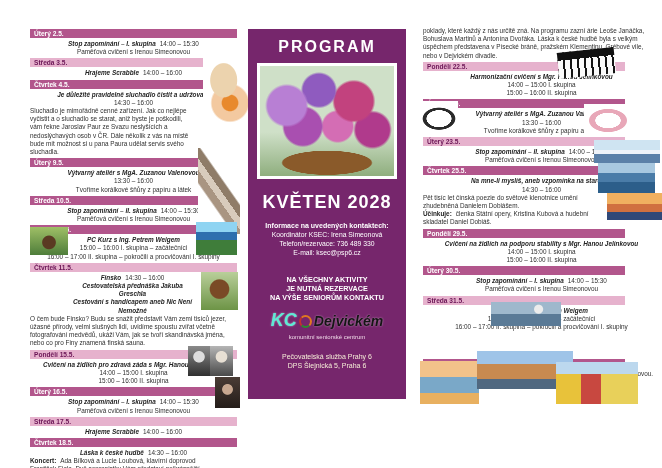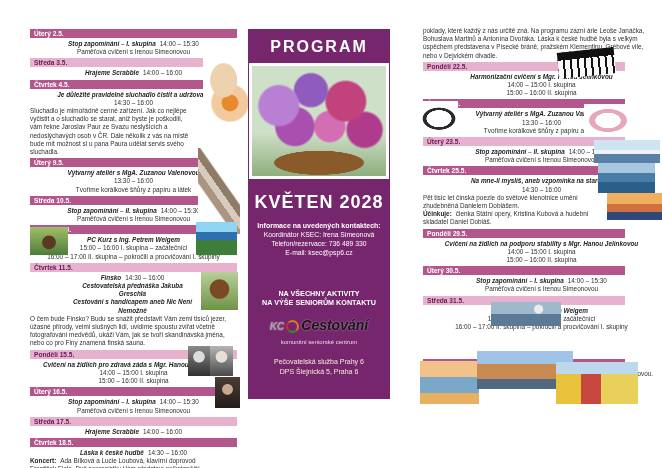--- a/index.html
+++ b/index.html
@@ -22,41 +22,41 @@
   .bi{font-weight:bold;font-style:italic;color:#232323;}
   .bd{font-weight:bold;color:#232323;}
   .line span + span{margin-left:4px;}
   .col-left section:nth-of-type(3) .body{padding-right:46px;}
   .col-left section:nth-of-type(7) .center{padding-left:40px;padding-right:42px;}
   .col-left section:nth-of-type(11) .body{padding-right:30px;}
   .col-right section:nth-of-type(1) .body{padding-right:2px;}
   .col-right section:nth-of-type(5) .body{padding-right:46px;}
   .col-right section:nth-of-type(8){margin-bottom:28px;}
   
-  .panel{position:absolute;left:248px;top:29px;width:142px;height:370px;
+  .panel{position:absolute;left:248px;top:29px;width:158px;height:370px;
          background:#76266c;color:#fff;text-align:center;}
   .program-title{margin-top:9px;font-size:16px;font-weight:bold;letter-spacing:2px;}
   .lilac-bouquet-photo{margin:7px auto 0;width:140px;height:116px;border:3px solid #fff;box-sizing:border-box;
     background:
       radial-gradient(circle at 20% 36%,#b87fd4 0 15%,transparent 17%),
       radial-gradient(circle at 44% 22%,#8f5bbf 0 14%,transparent 16%),
       radial-gradient(circle at 70% 32%,#c2427e 0 16%,transparent 18%),
       radial-gradient(circle at 32% 55%,#a94fb0 0 17%,transparent 19%),
       radial-gradient(circle at 58% 55%,#d46db4 0 15%,transparent 17%),
       radial-gradient(circle at 84% 58%,#b03a8c 0 13%,transparent 15%),
       radial-gradient(ellipse 55% 18% at 50% 88%,#8a5a2a 0 60%,transparent 62%),
       linear-gradient(180deg,#cfe0c8 0 60%,#8fae7e 100%);}
   .month-title{margin-top:13px;font-size:18px;font-weight:bold;letter-spacing:1px;}
   .info{margin-top:8px;font-size:6.8px;line-height:9px;}
   .info-head{font-weight:bold;font-size:7px;}
   .note{font-weight:bold;font-size:7.2px;line-height:9.2px;}
-  .note-1{margin-top:32px;}
+  .note-1{margin-top:18px;}
   .note-2{margin-top:8px;}
   .logo{margin-top:10px;line-height:15px;}
-  .logo-kc{font-weight:bold;font-style:italic;font-size:10px;color:#a3a3a3;
+  .logo-kc{font-weight:bold;font-style:italic;font-size:18px;color:#5eead4;
            text-shadow:0 0 2px rgba(255,255,255,.55);}
   .logo-ring{display:inline-block;width:9px;height:9px;border-radius:50%;vertical-align:middle;
              border:2px solid #e07820;border-bottom-color:#2e8b2e;border-left-color:#c23030;margin:0 2px;}
   .logo-name{font-weight:bold;font-style:italic;font-size:14px;color:#151515;
              text-shadow:0 0 2px rgba(255,255,255,.55);}
   .logo-caption{font-size:6px;color:#f0d9e8;margin-top:1px;}
   .panel-footer{margin-top:7px;font-size:7px;line-height:9.5px;color:#f7eed8;}
   
   .photo{position:absolute;background-color:#fff;}
   .hearing-aid-photo{left:203px;top:50px;width:45px;height:84px;
@@ -169,24 +169,25 @@
     <div class="lilac-bouquet-photo"></div>
     <div class="month-title">KVĚTEN 2028</div>
     <div class="info">
       <div class="info-head">Informace na uvedených kontaktech:</div>
       <div>Koordinátor KSEC: Irena Simeonová</div>
       <div>Telefon/rezervace: 736 489 330</div>
       <div>E-mail: ksec@psp6.cz</div>
     </div>
     <div class="note note-1">
       <div>NA VŠECHNY AKTIVITY</div>
+      <div>JE NUTNÁ REZERVACE</div>
       <div>NA VÝŠE SENIORŮM KONTAKTU</div>
     </div>
     <div class="logo">
-      <span class="logo-kc">KC</span><span class="logo-ring"></span><span class="logo-name">Cestování</span>
+      <span class="logo-kc">KC</span><span class="logo-ring"></span><span class="logo-name">Dejvickém</span>
       <div class="logo-caption">komunitní seniorské centrum</div>
     </div>
     <div class="panel-footer">
       <div>Pečovatelská služba Prahy 6</div>
       <div>DPS Šlejnická 5, Praha 6</div>
     </div>
   </div>
 
   <div class="col col-right" id="colR">
       <section>

